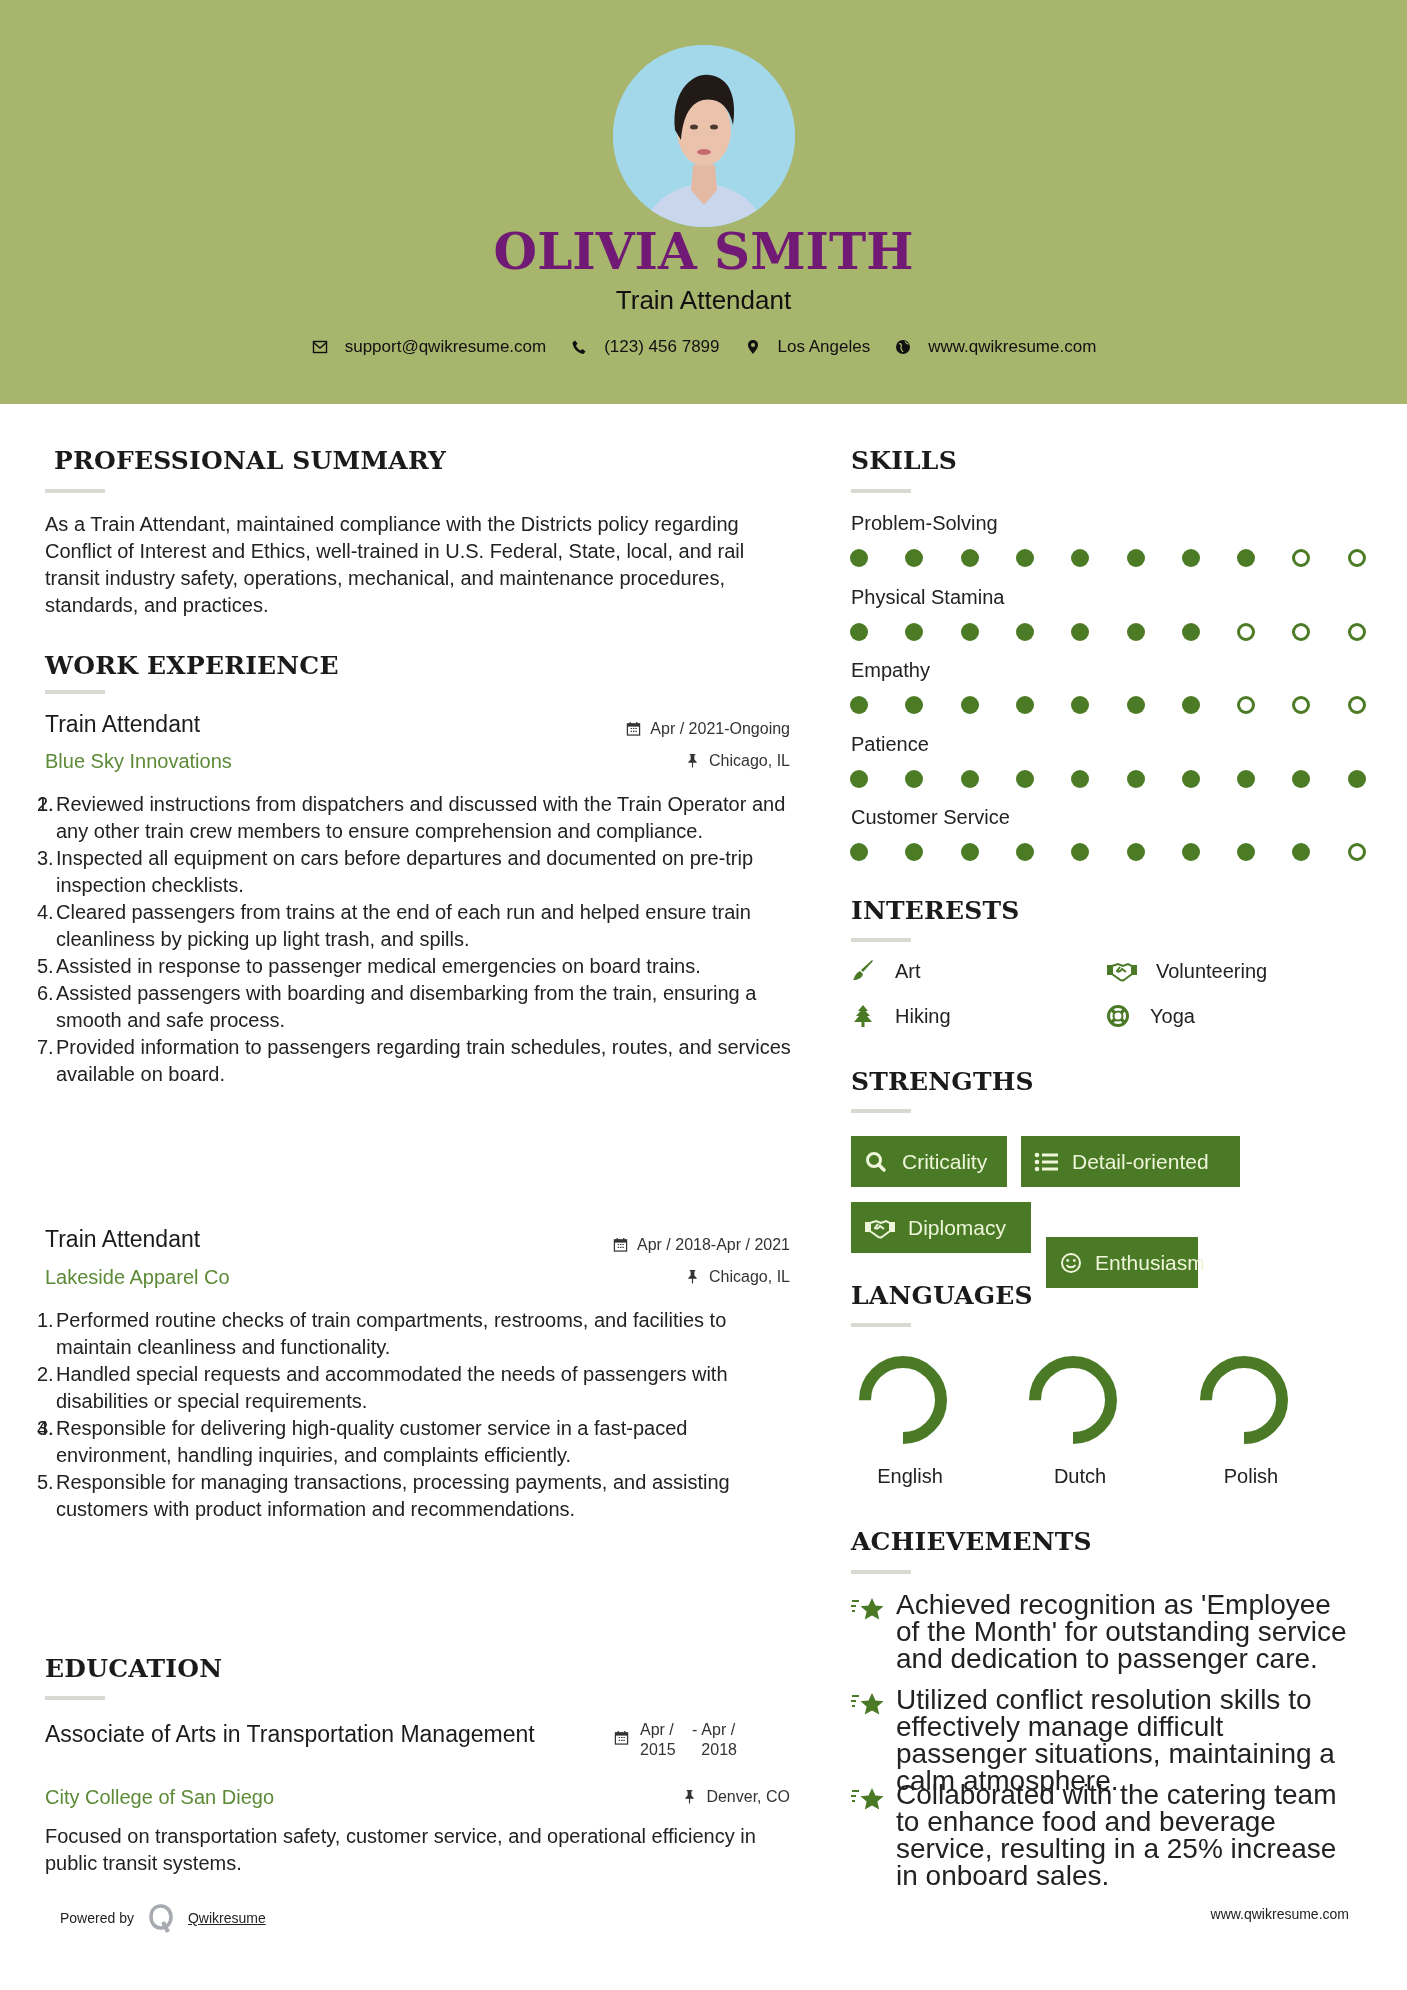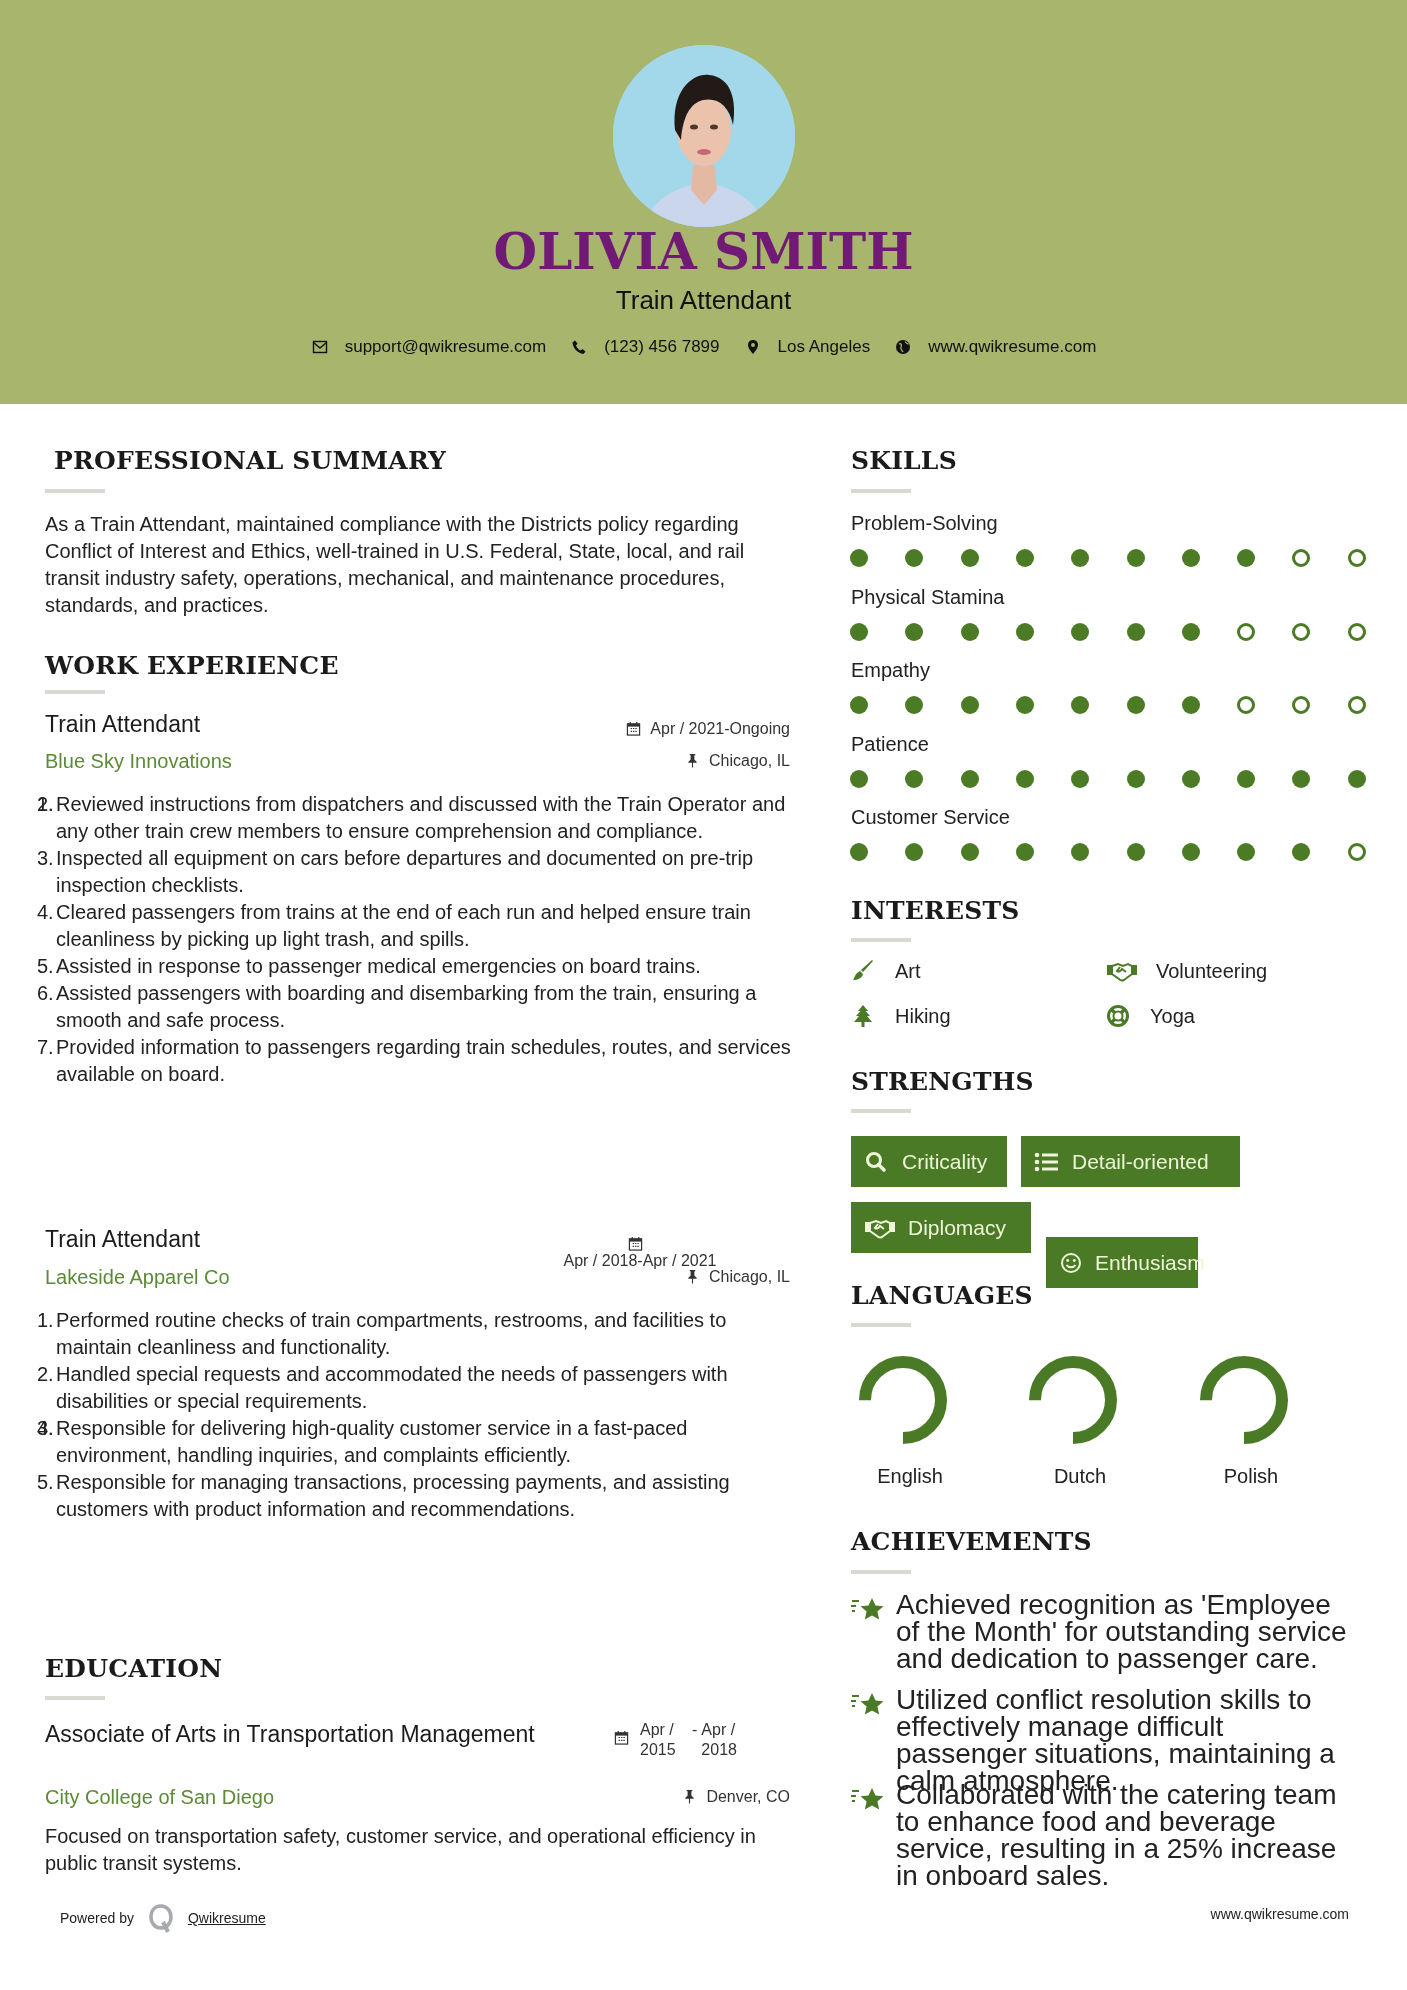--- a/index.html
+++ b/index.html
@@ -146,21 +146,21 @@
   <li><span class="num">1.</span></li>
   <li><span class="num">2.</span><span>Reviewed instructions from dispatchers and discussed with the Train Operator and any other train crew members to ensure comprehension and compliance.</span></li>
   <li><span class="num">3.</span><span>Inspected all equipment on cars before departures and documented on pre-trip inspection checklists.</span></li>
   <li><span class="num">4.</span><span>Cleared passengers from trains at the end of each run and helped ensure train cleanliness by picking up light trash, and spills.</span></li>
   <li><span class="num">5.</span><span>Assisted in response to passenger medical emergencies on board trains.</span></li>
   <li><span class="num">6.</span><span>Assisted passengers with boarding and disembarking from the train, ensuring a smooth and safe process.</span></li>
   <li><span class="num">7.</span><span>Provided information to passengers regarding train schedules, routes, and services available on board.</span></li>
 </ol>
 
 <div class="job-title" style="left:45px; top:1226px;">Train Attendant</div>
-<div class="meta" style="right:617px; top:1236px; width:300px;flex-direction:column;">
+<div class="meta" style="right:617px; top:1236px; width:300px;">
   <span class="mi">
     <svg viewBox="0 0 16 16">
         <rect x="1.5" y="3" width="13" height="12" fill="none" stroke="#333" stroke-width="1.3"></rect>
         <rect x="1.5" y="3" width="13" height="3" fill="#333"></rect>
         <path d="M4.5 1 V4 M11.5 1 V4 M5 8 H6.5 M7.5 8 H9 M10 8 H11.5 M5 11 H6.5 M7.5 11 H9 M10 11 H11.5" stroke="#333" stroke-width="1.3"></path>
       </svg>
   </span>
   <span>Apr / 2018-Apr / 2021</span>
 </div>
 <div class="company" style="left:45px; top:1266px;">Lakeside Apparel Co</div>

